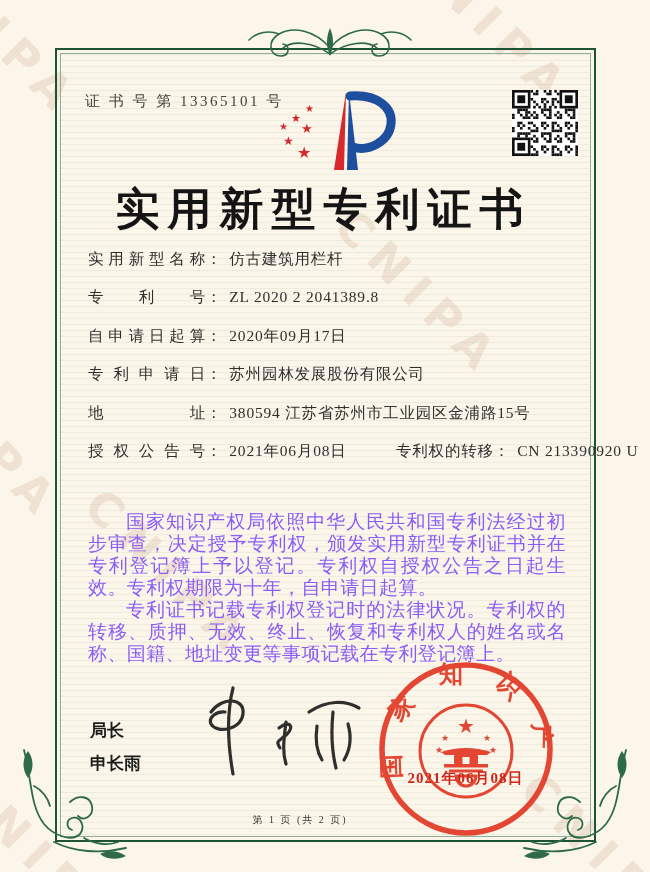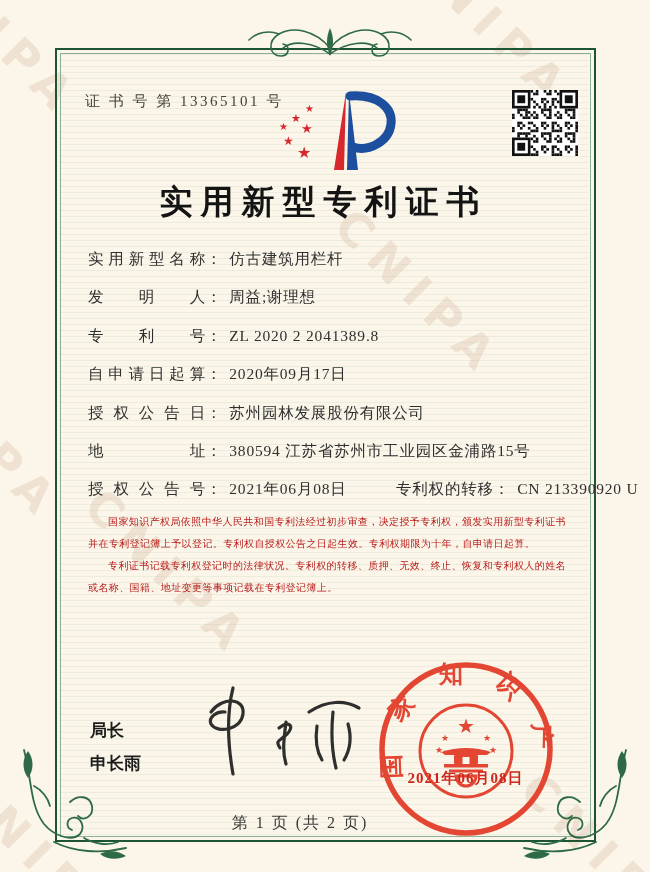--- a/index.html
+++ b/index.html
@@ -36,47 +36,47 @@
   
   .cert-no{
     position:absolute;left:85px;top:92px;z-index:3;
     font-size:15px;letter-spacing:2.5px;color:#44423c;font-family:Liberation Serif, serif;
   }
   .logo{position:absolute;left:260px;top:82px;width:150px;height:95px;z-index:3}
   .logo .star{position:absolute;color:#d7282e;font-family:"DejaVu Sans",sans-serif;line-height:1}
   .qr{position:absolute;left:512px;top:90px;width:66px;height:66px;z-index:3;background:#fff}
   .title{
     position:absolute;left:55px;top:180px;width:537px;z-index:3;
-    text-align:center;font-size:33px;font-weight:bold;letter-spacing:8px;color:#141414;
+    text-align:center;font-size:44px;font-weight:bold;letter-spacing:8px;color:#141414;
   }
   
   .fields{position:absolute;left:88px;top:249px;width:480px;z-index:3;font-size:15.5px;letter-spacing:0.8px}
   .frow{height:22px;margin-bottom:16.4px;white-space:nowrap}
   .lbl{display:inline-block;width:118px;text-align:justify;text-align-last:justify;vertical-align:top}
   .val{margin-left:7px}
   .val-fixed{display:inline-block;width:158px;margin-left:7px}
   .lbl2{margin-left:4px}
   
   .paras{position:absolute;left:88px;top:511px;width:478px;z-index:3;
-    font-size:10px;line-height:22px;letter-spacing:0.4px;color:#b91c1c}
+    font-size:19px;line-height:22px;letter-spacing:0.4px;color:#8b5cf6}
   .paras p{margin:0;text-indent:2em;text-align:justify}
   
   .signer{position:absolute;left:90px;top:714px;z-index:3;
     font-family:"DejaVu Sans","Liberation Sans",sans-serif;
     font-size:17px;font-weight:600;line-height:33px;color:#1c1c1c}
   .signature{position:absolute;left:193px;top:676px;width:180px;height:112px;z-index:4}
   
   .seal{position:absolute;left:369px;top:654px;width:196px;height:192px;z-index:5;opacity:.93}
   .seal-date{
     position:absolute;left:393px;top:769px;width:145px;z-index:6;text-align:center;
     font-size:15px;font-weight:bold;letter-spacing:1px;color:#cf261b;
   }
   
   .footer{position:absolute;left:175px;top:813px;width:250px;z-index:3;
-    text-align:center;font-size:16px;letter-spacing:2px;color:#3a3a38}
+    text-align:center;font-size:10px;letter-spacing:2px;color:#3a3a38}
 </style>
 </head>
 <body>
 
 <span class="wm" style="left:-60px;top:-62px">CNIPA</span>
 <span class="wm" style="left:432px;top:-72px">CNIPA</span>
 <span class="wm" style="left:362px;top:198px">CNIPA</span>
 <span class="wm" style="left:-78px;top:342px">CNIPA</span>
 <span class="wm" style="left:112px;top:478px">CNIPA</span>
 <span class="wm" style="left:-18px;top:762px">CNIPA</span>
@@ -335,30 +335,27 @@
     </g>
 </svg>
 
 <div class="title">实用新型专利证书</div>
 
 <div class="fields">
   <div class="frow">
     <span class="lbl">实用新型名称</span><span>：</span><span class="val">仿古建筑用栏杆</span>
   </div>
   <div class="frow">
-    <span class="lbl">发明人</span><span>：</span><span class="val">周益;谢理想</span>
-  </div>
-  <div class="frow">
     <span class="lbl">专利号</span><span>：</span><span class="val">ZL 2020 2 2041389.8</span>
   </div>
   <div class="frow">
     <span class="lbl">自申请日起算</span><span>：</span><span class="val">2020年09月17日</span>
   </div>
   <div class="frow">
-    <span class="lbl">授权公告日</span><span>：</span><span class="val">苏州园林发展股份有限公司</span>
+    <span class="lbl">专利申请日</span><span>：</span><span class="val">苏州园林发展股份有限公司</span>
   </div>
   <div class="frow">
     <span class="lbl">地址</span><span>：</span><span class="val">380594 江苏省苏州市工业园区金浦路15号</span>
   </div>
   <div class="frow">
     <span class="lbl">授权公告号</span><span>：</span><span class="val-fixed">2021年06月08日</span>
     <span class="lbl2">专利权的转移</span><span>：</span><span class="val">CN 213390920 U</span>
   </div>
 </div>
 

